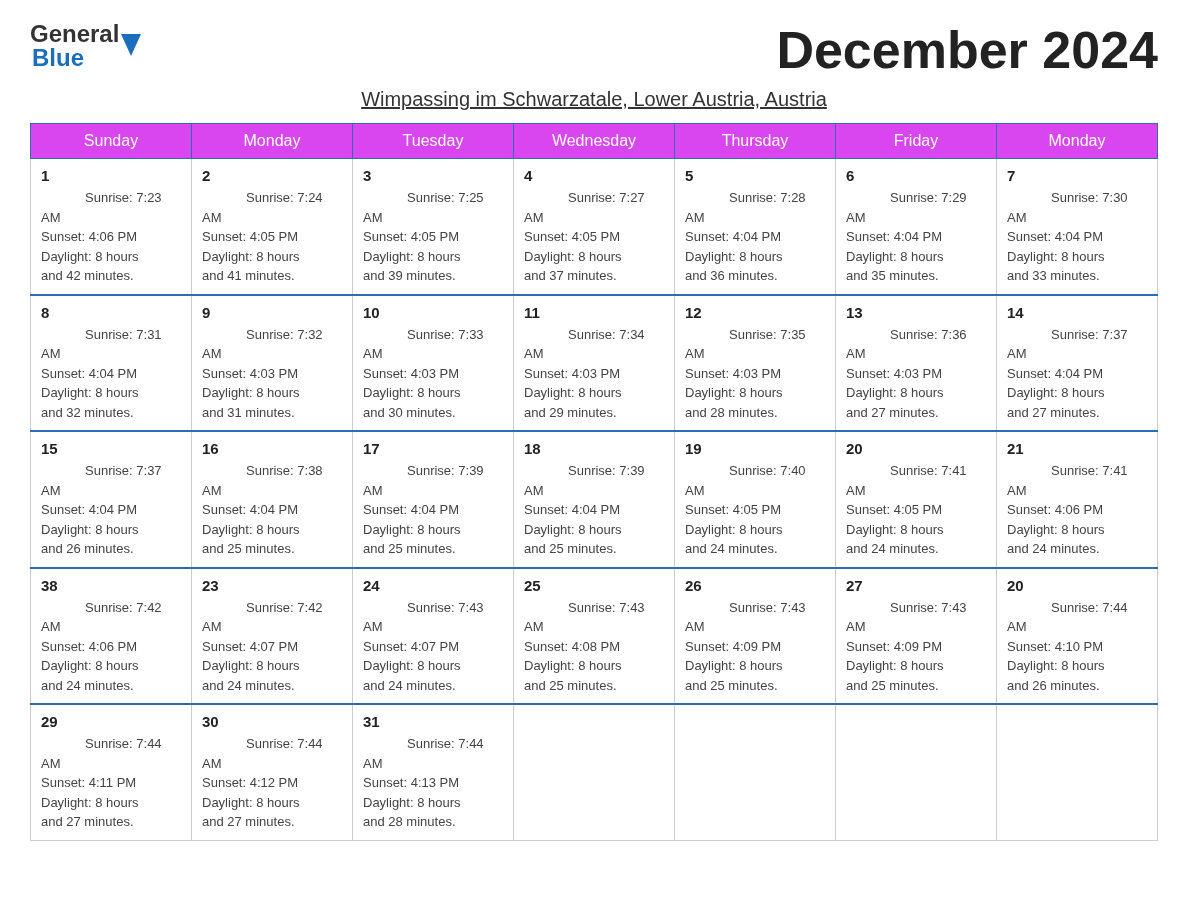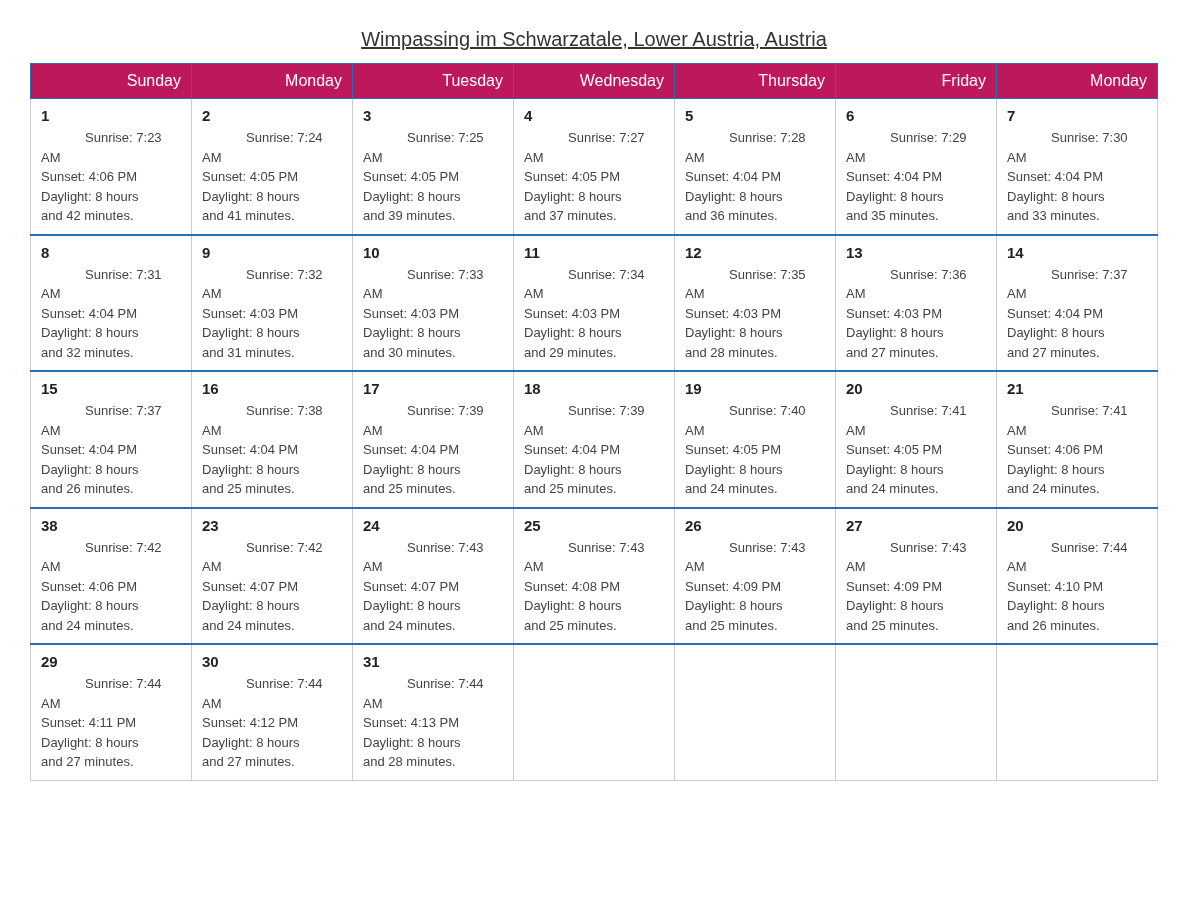--- a/index.html
+++ b/index.html
@@ -34,26 +34,26 @@
       color: #333;
       text-align: center;
       margin-bottom: 12px;
       text-decoration: underline;
     }
     .calendar {
       width: 100%;
       border-collapse: collapse;
     }
     .calendar th {
-      background: #be185d;
+      background: #d946ef;
       color: #fff;
       font-size: 16px;
       font-weight: normal;
       padding: 8px 10px;
-      text-align: right;
+      text-align: center;
       border: 1px solid #2a6db5;
     }
     .calendar td {
       vertical-align: top;
       padding: 8px 10px;
       border: 1px solid #ccc;
       font-size: 13px;
       color: #333;
       width: calc(100% / 7);
       min-height: 100px;
@@ -80,20 +80,34 @@
       border-top: 1px solid #ccc;
     }
     .empty-cell {
       background: #fff;
     }
   </style>
 </head>
 <body>
 
 <div class="header-row">
+  <div class="logo-wrapper">
+    <div class="logo-line1">
+      <span style="font-size:24px;font-weight:bold;color:#333;">General</span>
+      <span style="display:inline-block;width:0;height:0;border-left:0px solid transparent;border-right:0px solid transparent;margin-left:2px;">
+        <svg width="20" height="22" viewBox="0 0 20 22">
+          <polygon points="0,0 20,0 10,22" fill="#1a6ebd"></polygon>
+        </svg>
+      </span>
+    </div>
+    <div class="logo-line2">
+      <span style="font-size:24px;font-weight:bold;color:#1a6ebd;margin-left:2px;">Blue</span>
+    </div>
+  </div>
+  <div style="font-size:52px;font-weight:bold;color:#222;">December 2024</div>
 </div>
 
 <div class="subtitle">Wimpassing im Schwarzatale, Lower Austria, Austria</div>
 
 <table class="calendar">
   <thead>
     <tr>
     <th>Sunday</th>
         <th>Monday</th>
         <th>Tuesday</th>

